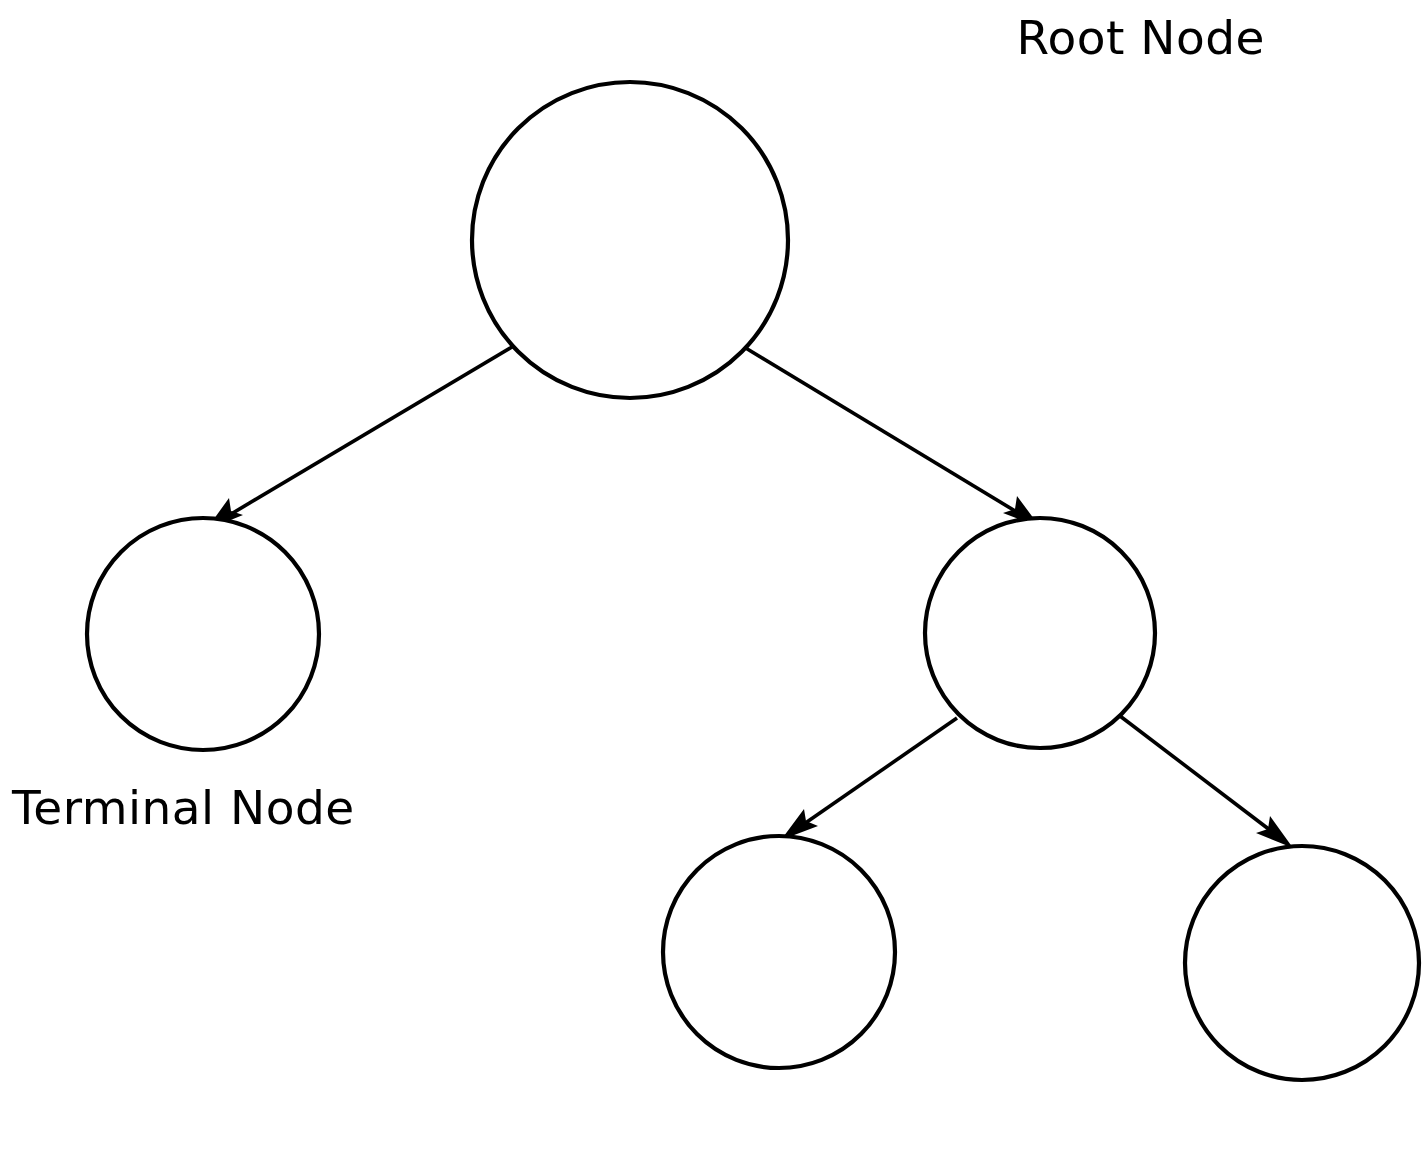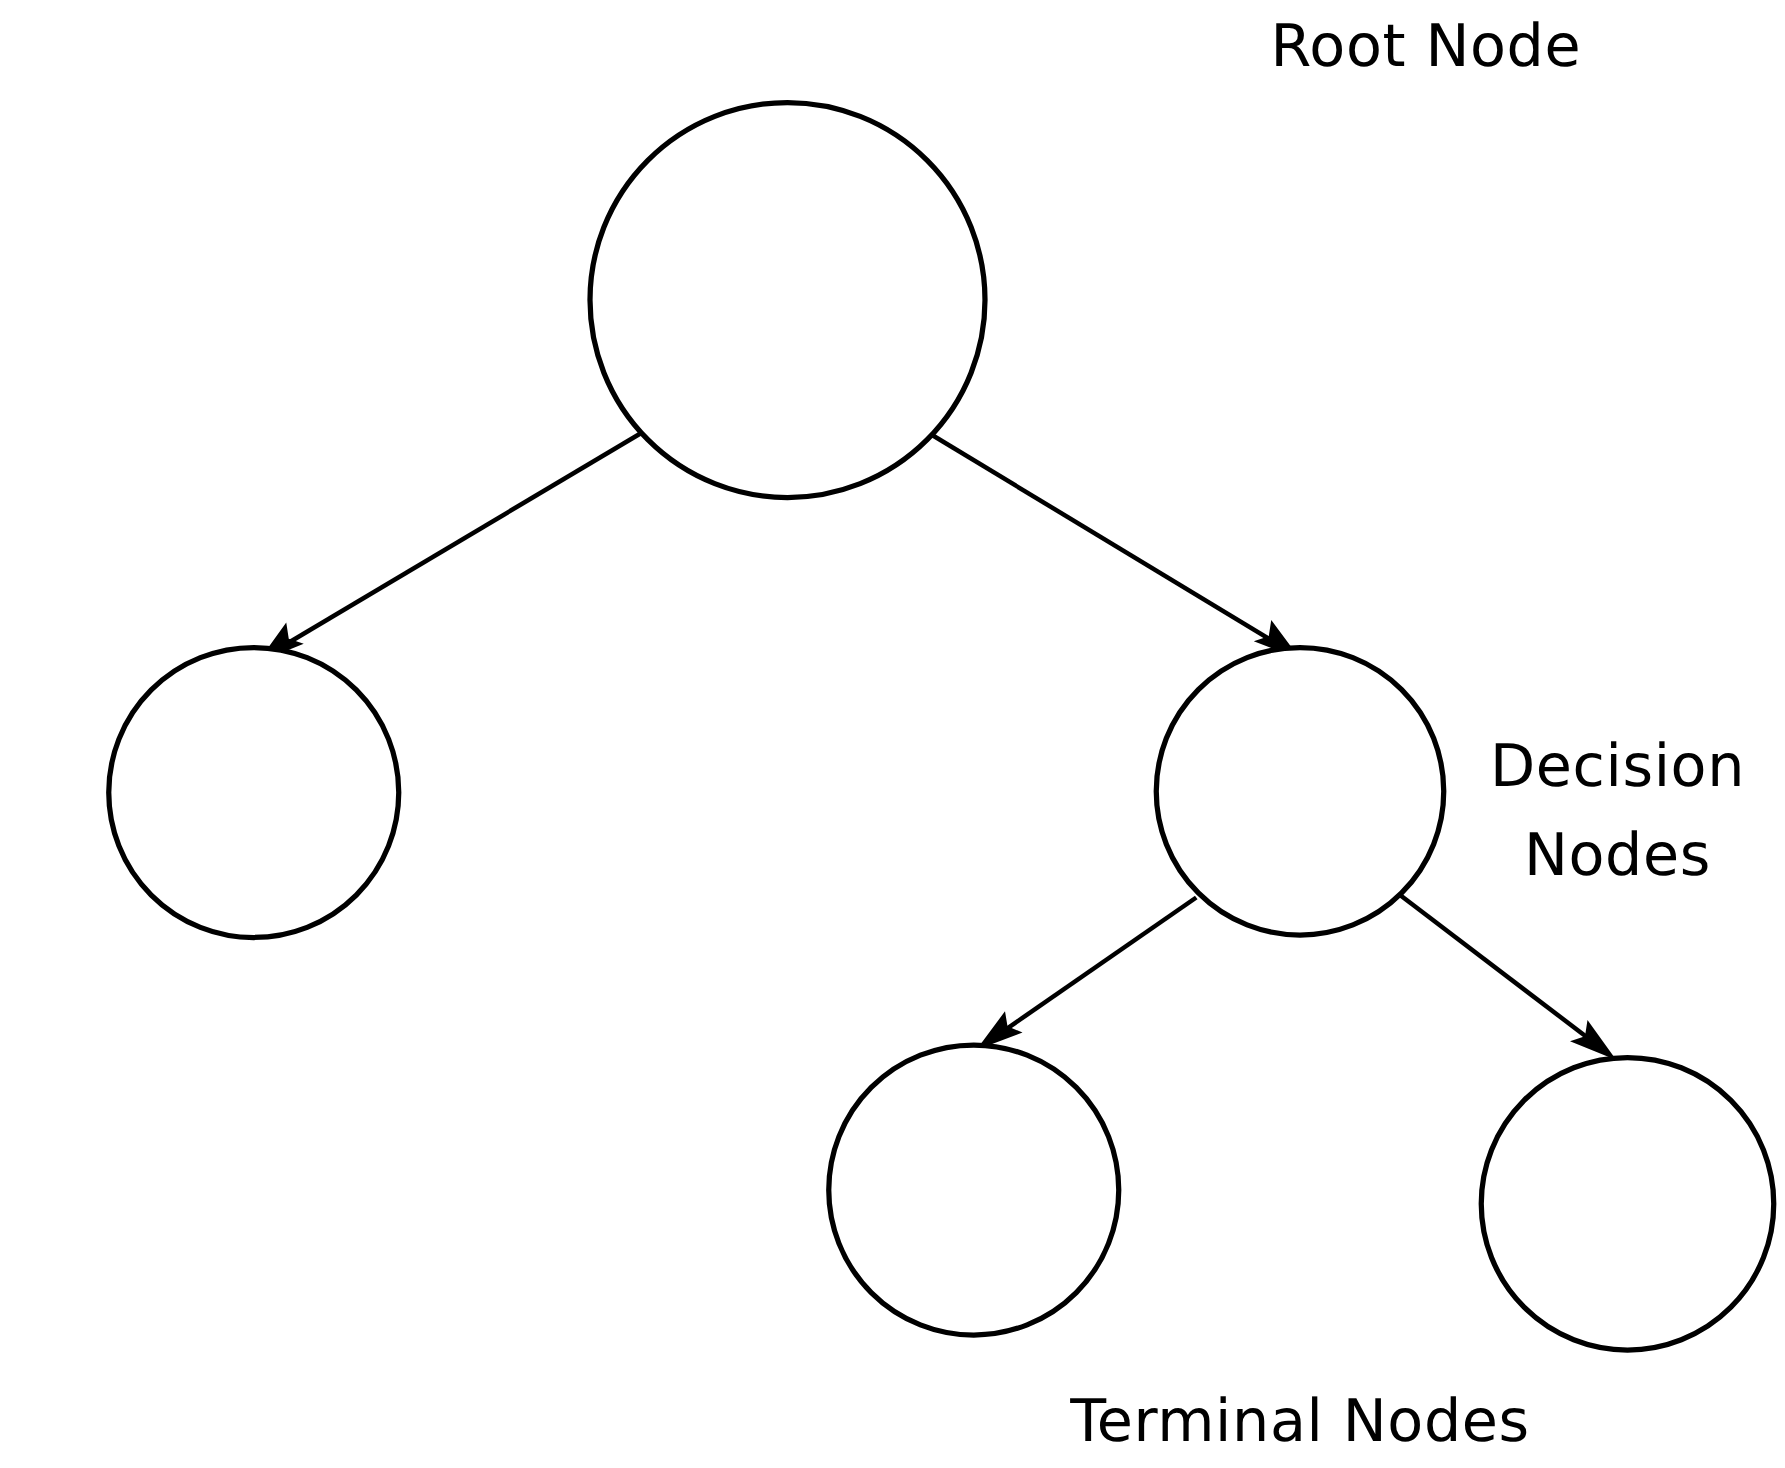--- a/index.html
+++ b/index.html
@@ -111,18 +111,17 @@
     <circle class="node-circle" cx="630" cy="240" r="158"></circle>
     <circle class="node-circle" cx="203" cy="634" r="116"></circle>
     <circle class="node-circle" cx="1040" cy="633" r="115"></circle>
     <circle class="node-circle" cx="779" cy="952" r="116"></circle>
     <circle class="node-circle" cx="1302" cy="963" r="117"></circle>
 
   </svg>
 
   <div class="diagram-label" id="label-root-node">Root Node</div>
 
+  <div class="diagram-label" id="label-terminal-node">Terminal Node</div>
 
-  <div class="diagram-label" id="label-decision-nodes"><span>Decision</span><br><span>Nodes</span></div>
 
-  <div class="diagram-label" id="label-terminal-nodes">Terminal Nodes</div>
 
 </div>
 
 </body></html>

